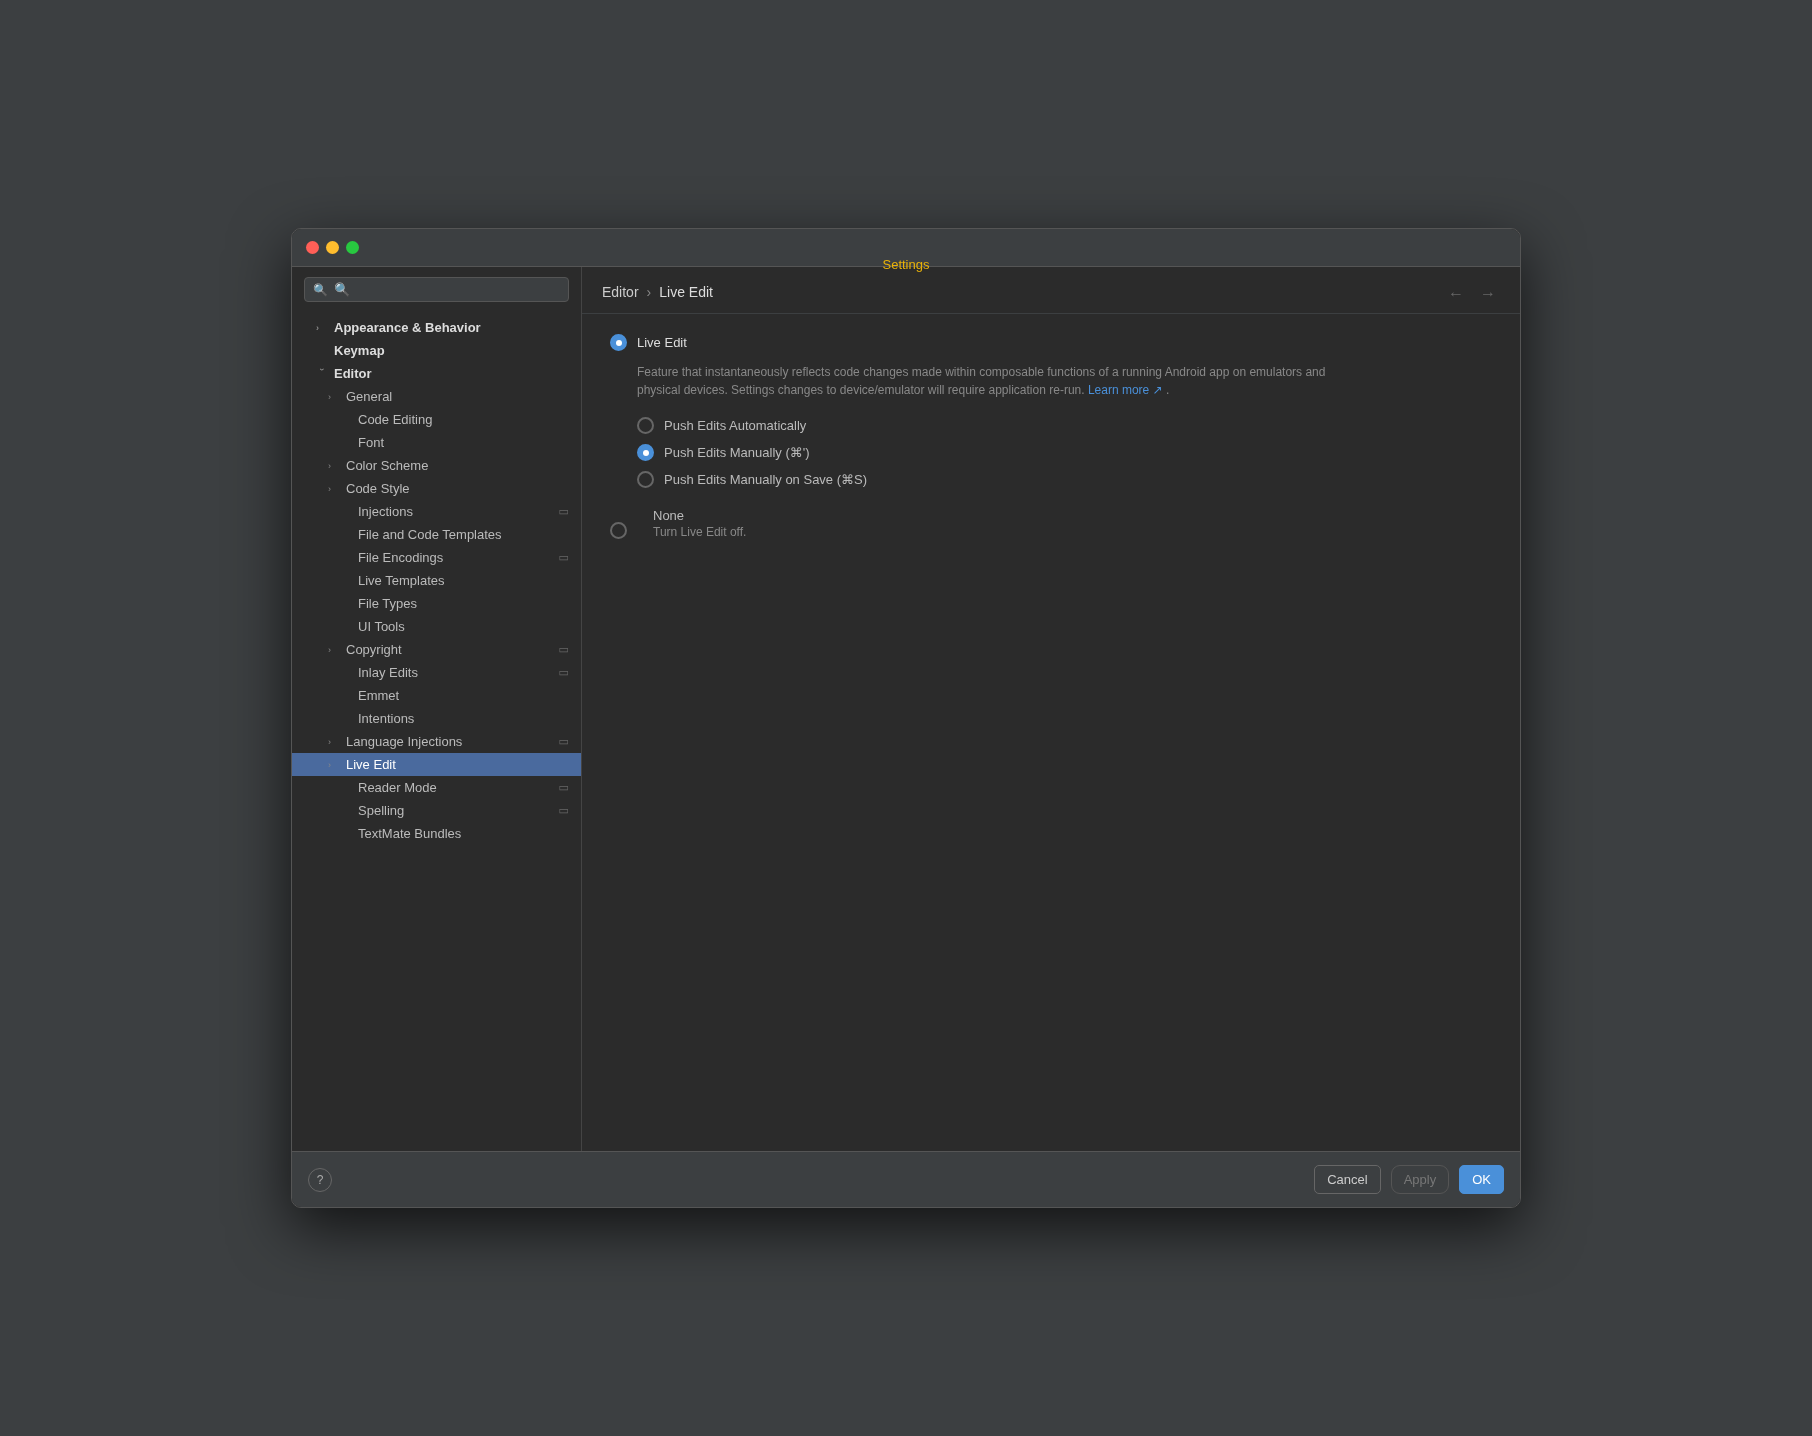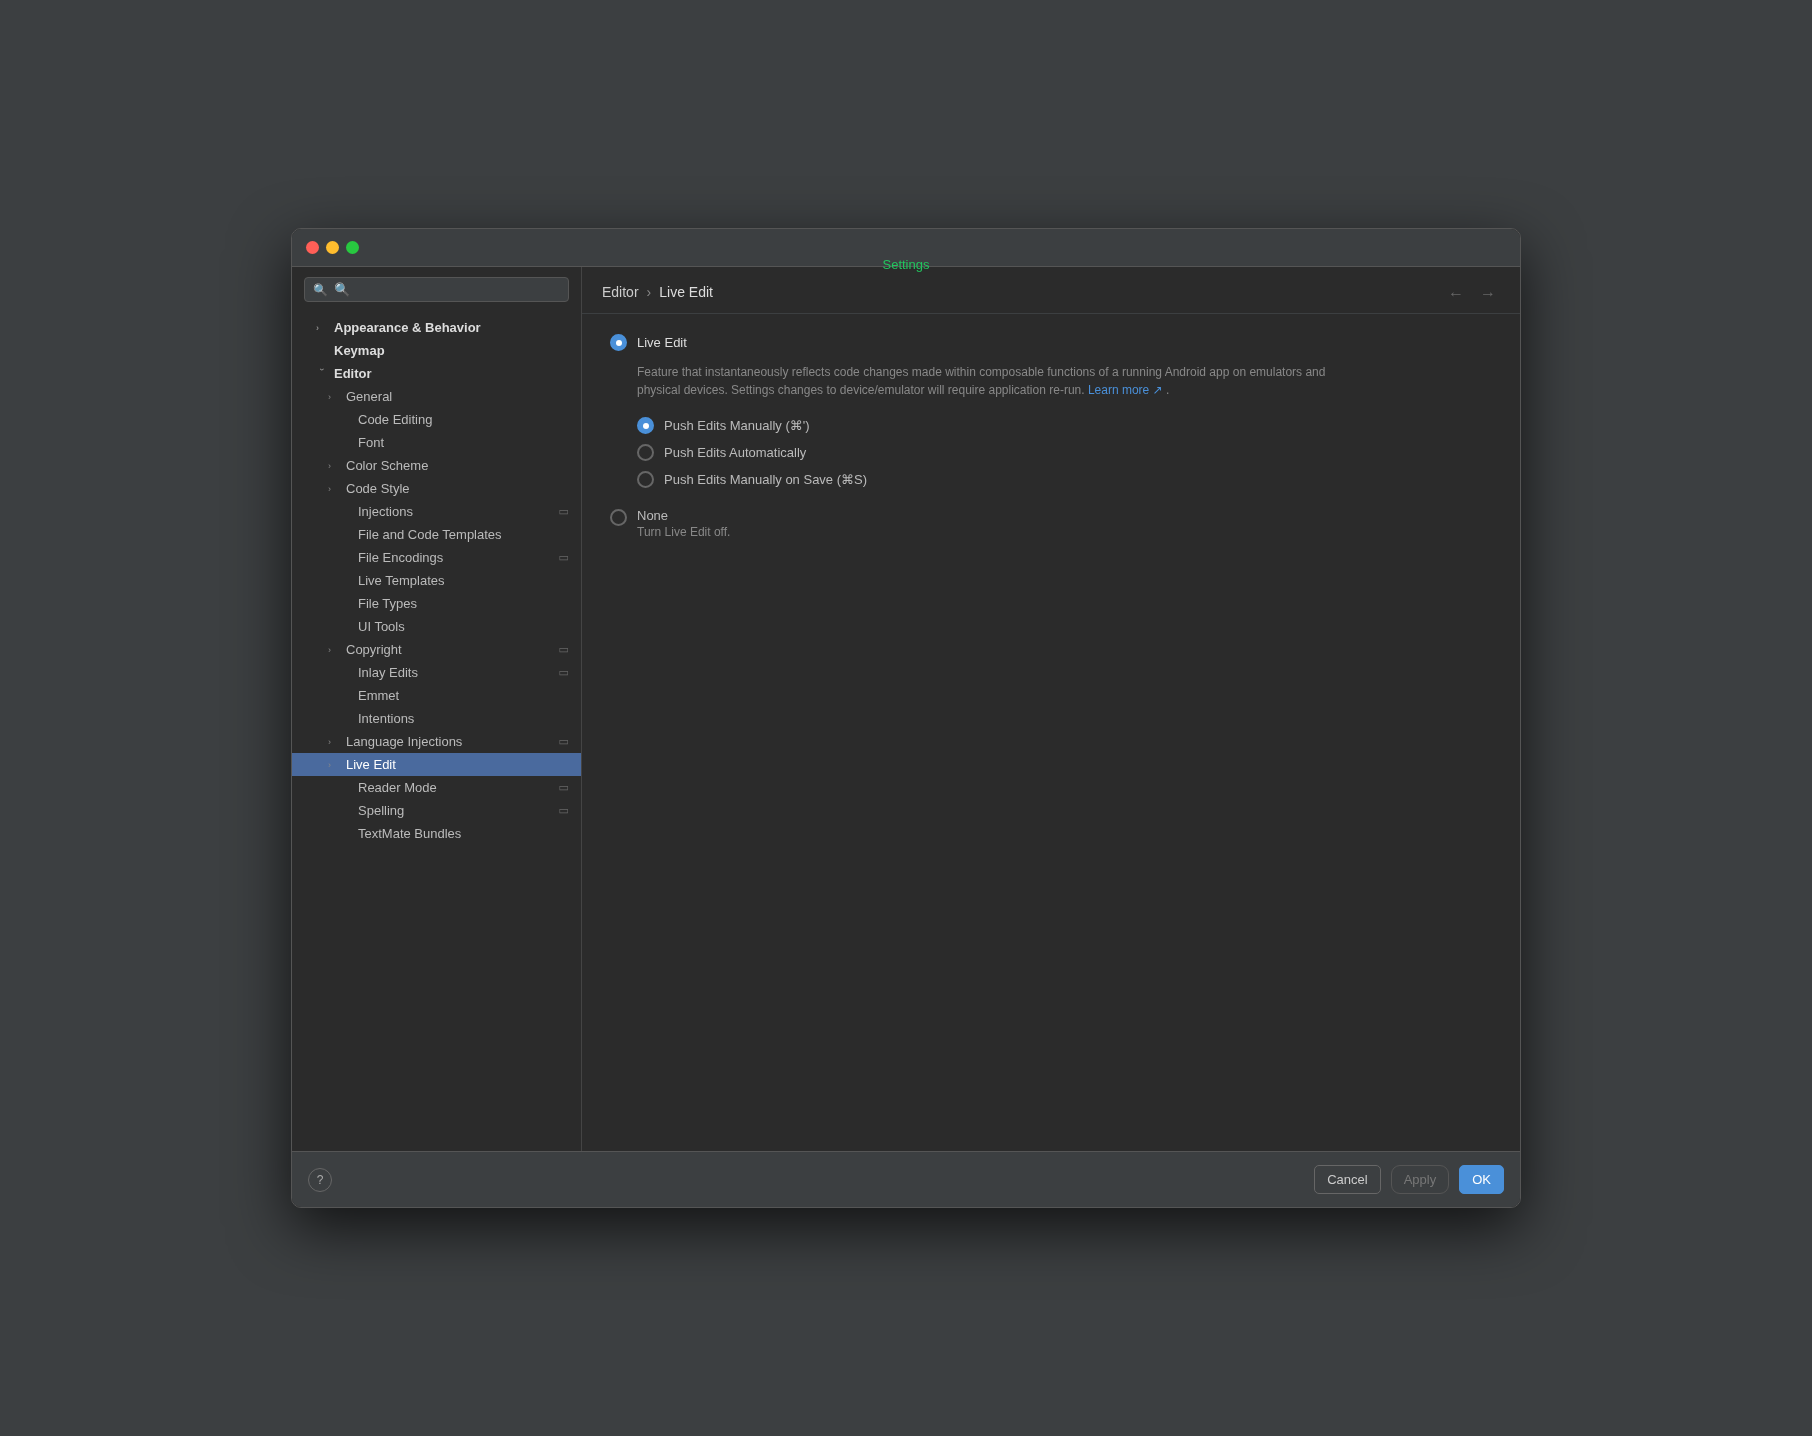--- a/index.html
+++ b/index.html
@@ -43,21 +43,21 @@
     .traffic-light {
       width: 13px;
       height: 13px;
       border-radius: 50%;
       cursor: pointer;
     }
     .tl-close { background: #ff5f57; }
     .tl-minimize { background: #ffbd2e; }
     .tl-maximize { background: #28c840; }
     .title-text {
-      color: #22c55e;
+      color: #eab308;
       font-size: 13px;
       font-weight: 500;
       margin-top: 34px;
     }
     .main-content {
       display: flex;
       flex: 1;
       overflow: hidden;
     }
     .sidebar {
@@ -223,22 +223,22 @@
       align-items: center;
       gap: 10px;
       margin-bottom: 10px;
     }
     .option-label {
       color: #bbb;
       font-size: 13px;
     }
     .none-section {
       display: flex;
-      align-items: flex-start;
-      gap: 10px;
+      align-items: flex-end;
+      gap: 26px;
     }
     .none-label {
       color: #bbb;
       font-size: 13px;
       font-weight: 500;
     }
     .none-desc {
       color: #888;
       font-size: 12px;
       margin-top: 2px;
@@ -471,27 +471,27 @@
 
         <div class="description-text">
           <span>Feature that instantaneously reflects code changes made within composable functions of a running Android app on emulators and physical devices. Settings changes to device/emulator will require application re-run.</span>
           <a href="#" class="learn-more">Learn more ↗</a>
           <span>.</span>
         </div>
 
         <div class="options-group">
 
           <div class="option-row">
+            <div class="radio-circle"></div>
+            <span class="option-label">Push Edits Automatically</span>
+          </div>
+
+          <div class="option-row">
             <div class="radio-circle checked"></div>
             <span class="option-label">Push Edits Manually (⌘')</span>
-          </div>
-
-          <div class="option-row">
-            <div class="radio-circle"></div>
-            <span class="option-label">Push Edits Automatically</span>
           </div>
 
           <div class="option-row">
             <div class="radio-circle"></div>
             <span class="option-label">Push Edits Manually on Save (⌘S)</span>
           </div>
         </div>
 
         <div class="none-section">
           <div class="radio-circle" style="margin-top: 1px;"></div>

